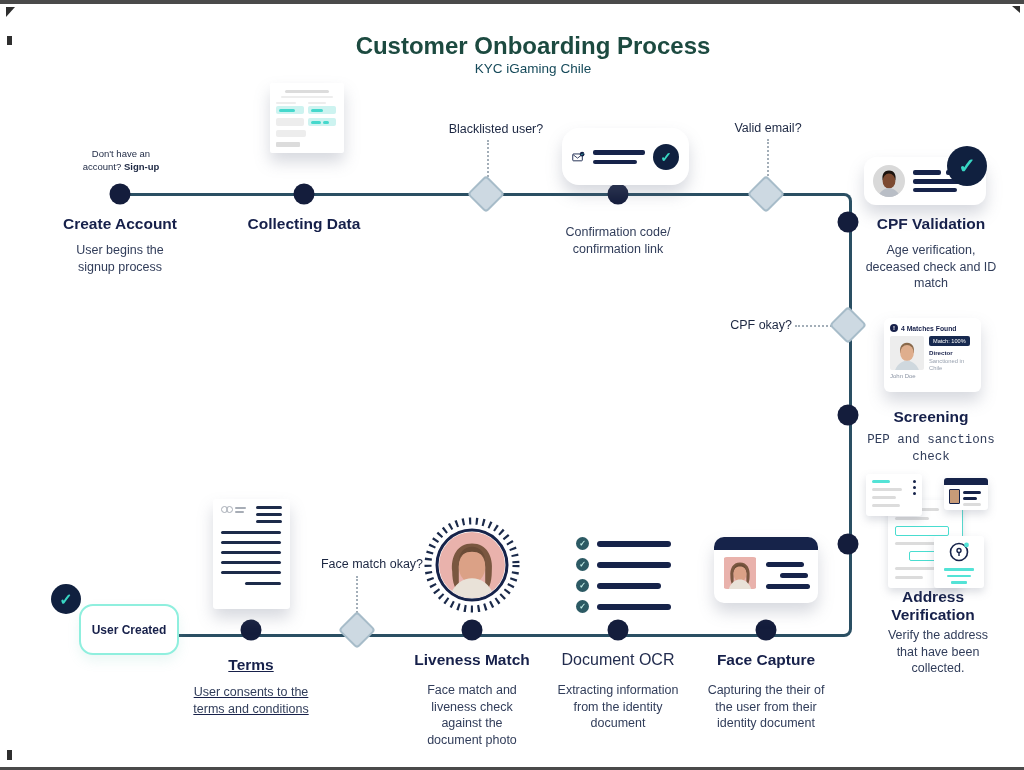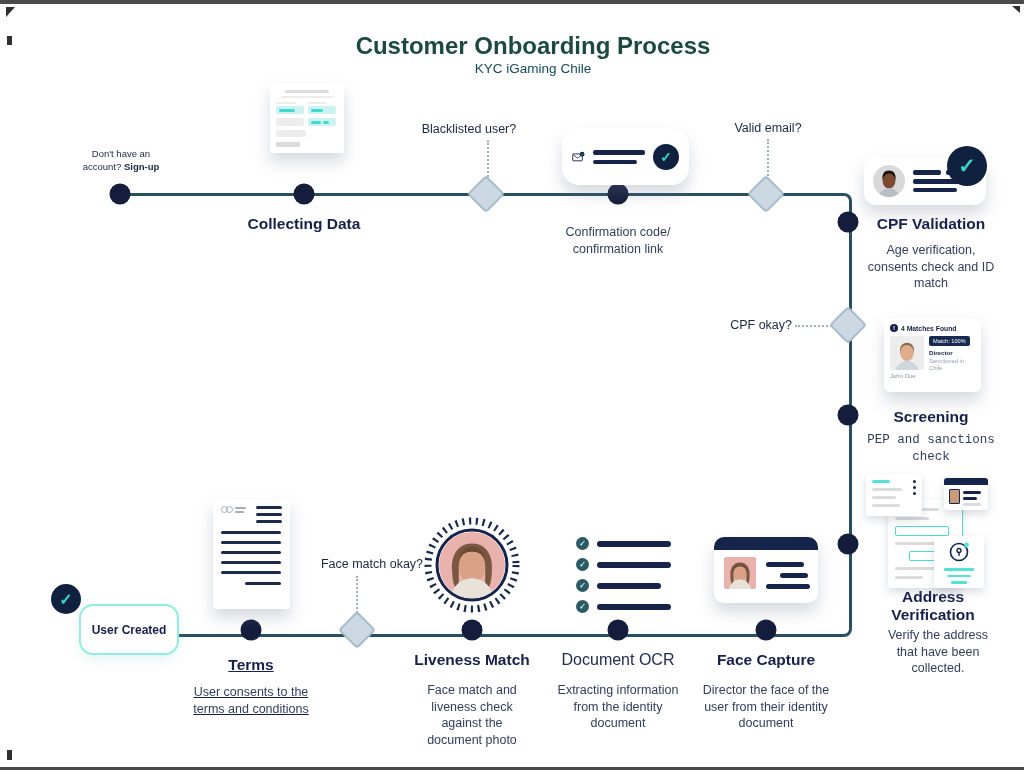--- a/index.html
+++ b/index.html
@@ -168,57 +168,61 @@
   <div class="node" style="left:304px;top:194px"></div>
   <div class="node" style="left:618px;top:194px"></div>
   <div class="node" style="left:848px;top:222px"></div>
   <div class="node" style="left:848px;top:415px"></div>
   <div class="node" style="left:848px;top:544px"></div>
   <div class="node" style="left:766px;top:630px"></div>
   <div class="node" style="left:618px;top:630px"></div>
   <div class="node" style="left:472px;top:630px"></div>
   <div class="node" style="left:251px;top:630px"></div>
 
-  <div class="q-label" style="left:469px;top:122px">Blacklisted user?</div>
+  <div class="q-label" style="left:496px;top:122px">Blacklisted user?</div>
   <div class="dotted-v" style="left:487px;top:140px;height:40px"></div>
   <div class="diamond" style="left:486px;top:194px"></div>
 
   <div class="q-label" style="left:768px;top:121px">Valid email?</div>
   <div class="dotted-v" style="left:767px;top:139px;height:41px"></div>
   <div class="diamond" style="left:766px;top:194px"></div>
 
   <div class="q-label right-align" style="left:722px;top:318px;width:70px">CPF okay?</div>
   <div class="dotted-h" style="left:795px;top:325px;width:40px"></div>
   <div class="diamond" style="left:848px;top:325px"></div>
 
   <div class="q-label" style="left:372px;top:557px">Face match okay?</div>
   <div class="dotted-v" style="left:356px;top:576px;height:40px"></div>
   <div class="diamond" style="left:357px;top:630px"></div>
 
+  <div class="step st0">
+    <h3>Create Account</h3>
+    <p>User begins the signup process</p>
+  </div>
   <div class="step st1">
     <h3>Collecting Data</h3>
   </div>
   <div class="step st2">
     <p>Confirmation code/ confirmation link</p>
   </div>
   <div class="step st3">
     <h3>CPF Validation</h3>
-    <p>Age verification, consents check and ID match</p>
+    <p>Age verification, deceased check and ID match</p>
   </div>
   <div class="step st4">
     <h3>Screening</h3>
     <p>PEP and sanctions check</p>
   </div>
   <div class="step st5">
     <h3 class="wrap">Address Verification</h3>
     <p>Verify the address that have been collected.</p>
   </div>
   <div class="step st6">
     <h3>Face Capture</h3>
-    <p>Director the face of the user from their identity document</p>
+    <p>Capturing the their of the user from their identity document</p>
   </div>
   <div class="step st7">
     <h3 class="medium">Document OCR</h3>
     <p>Extracting information from the identity document</p>
   </div>
   <div class="step st8">
     <h3>Liveness Match</h3>
     <p>Face match and liveness check against the document photo</p>
   </div>
   <div class="step st9">

